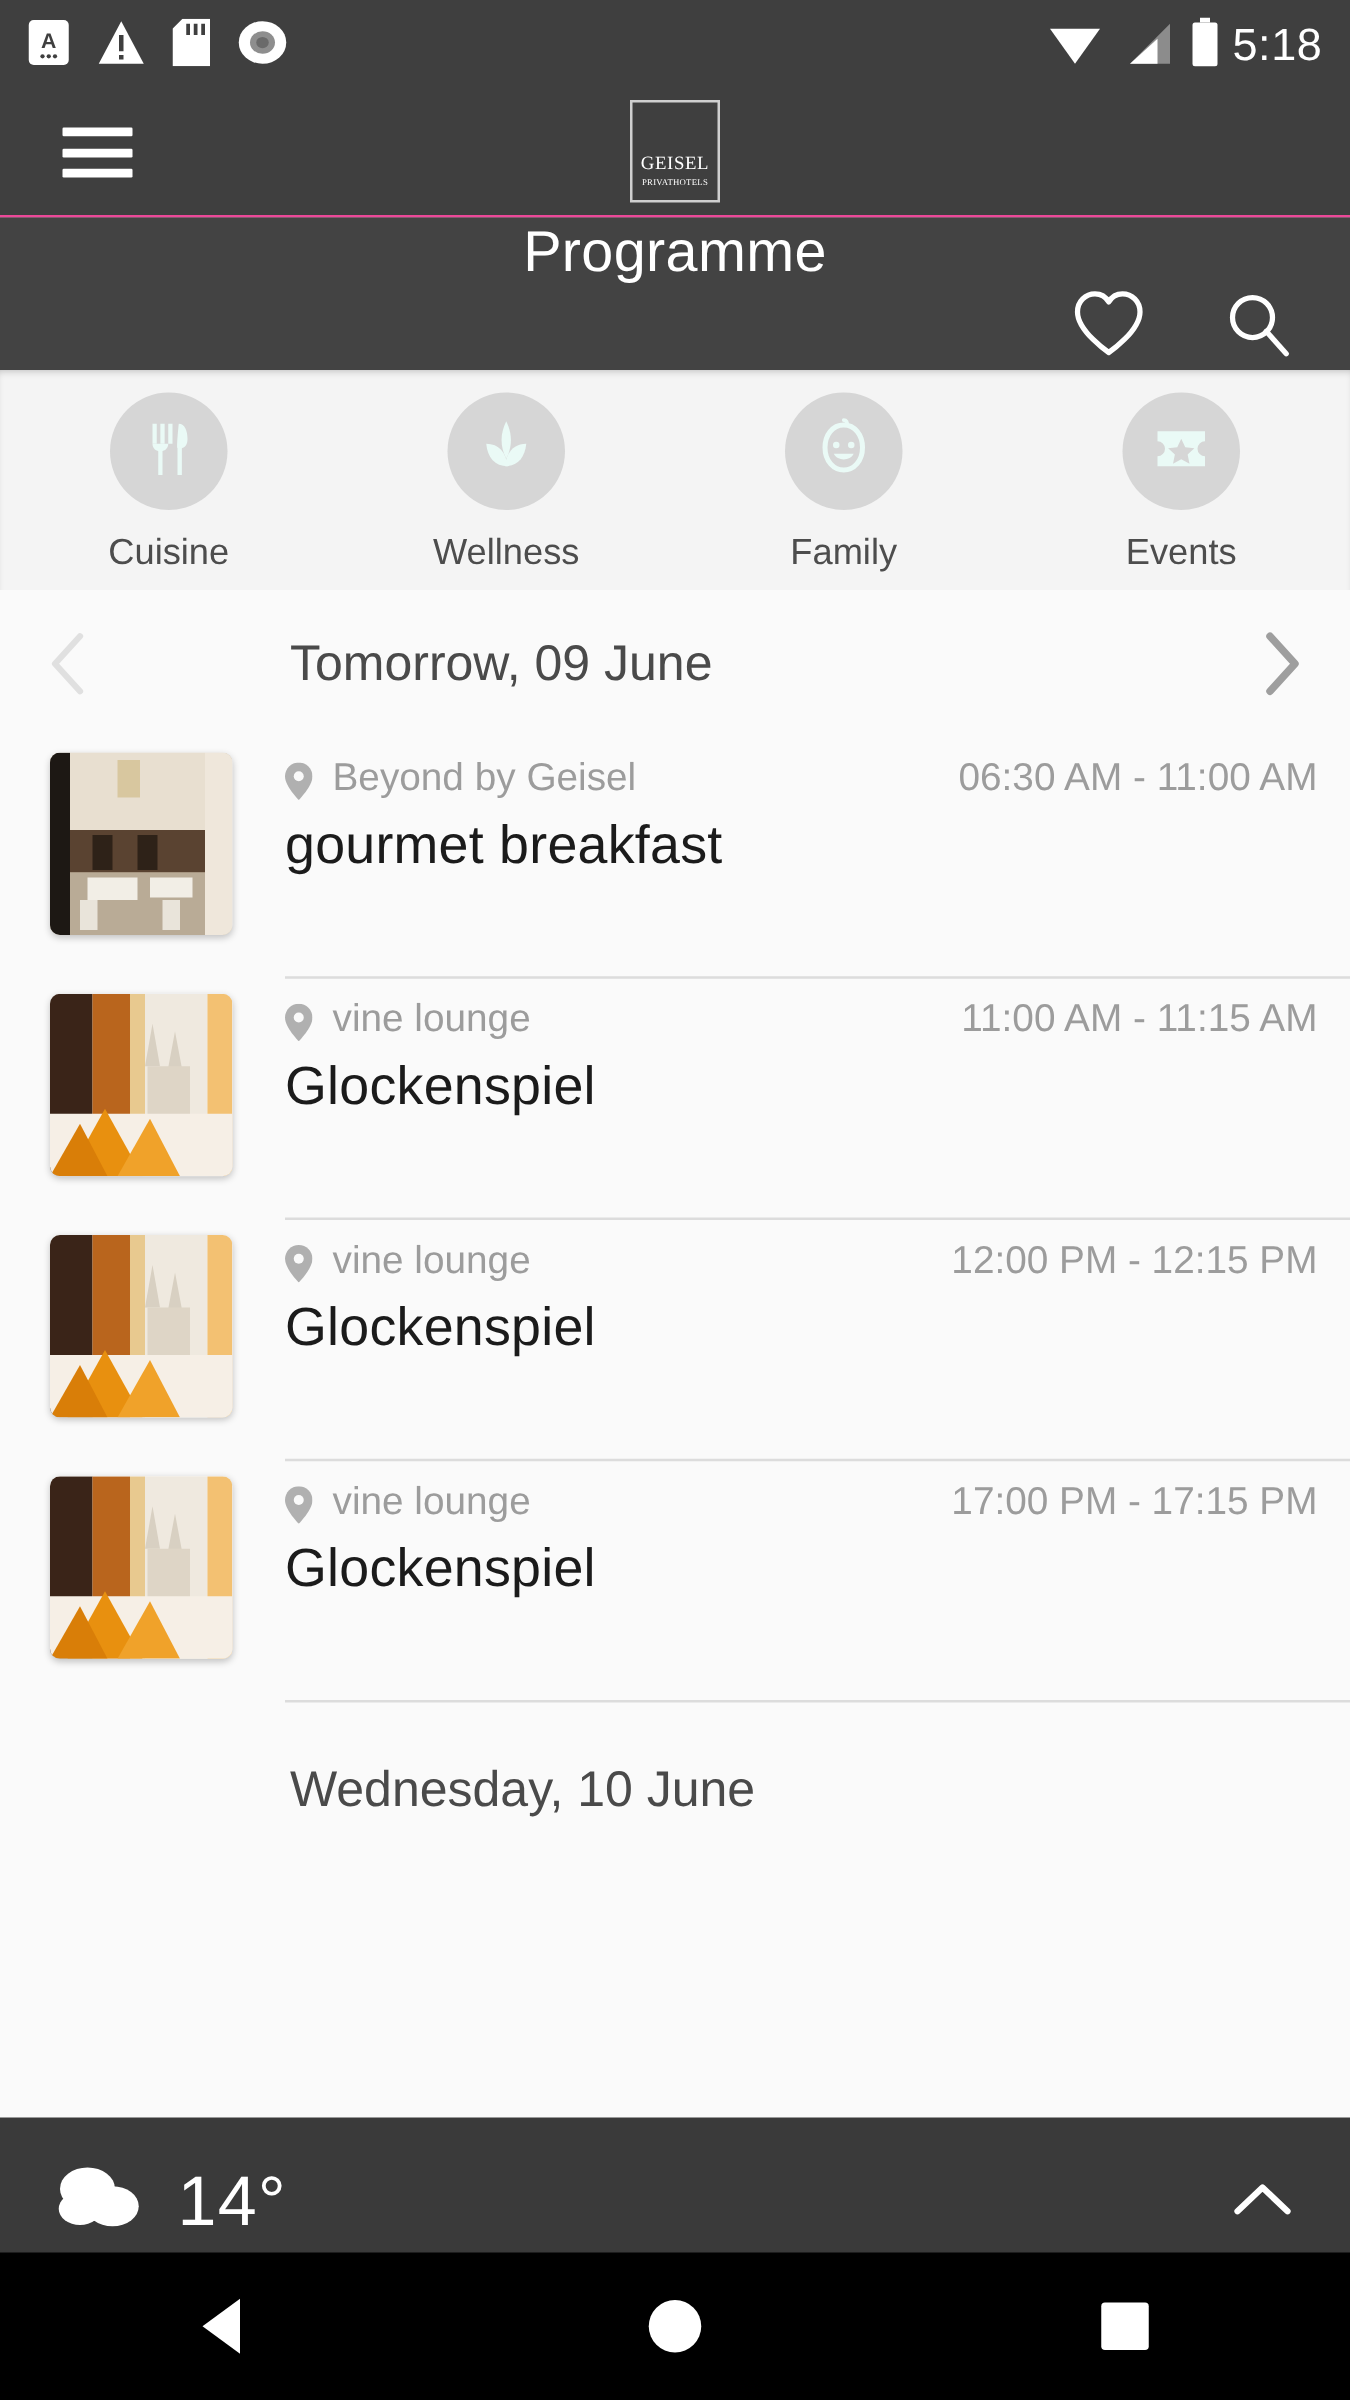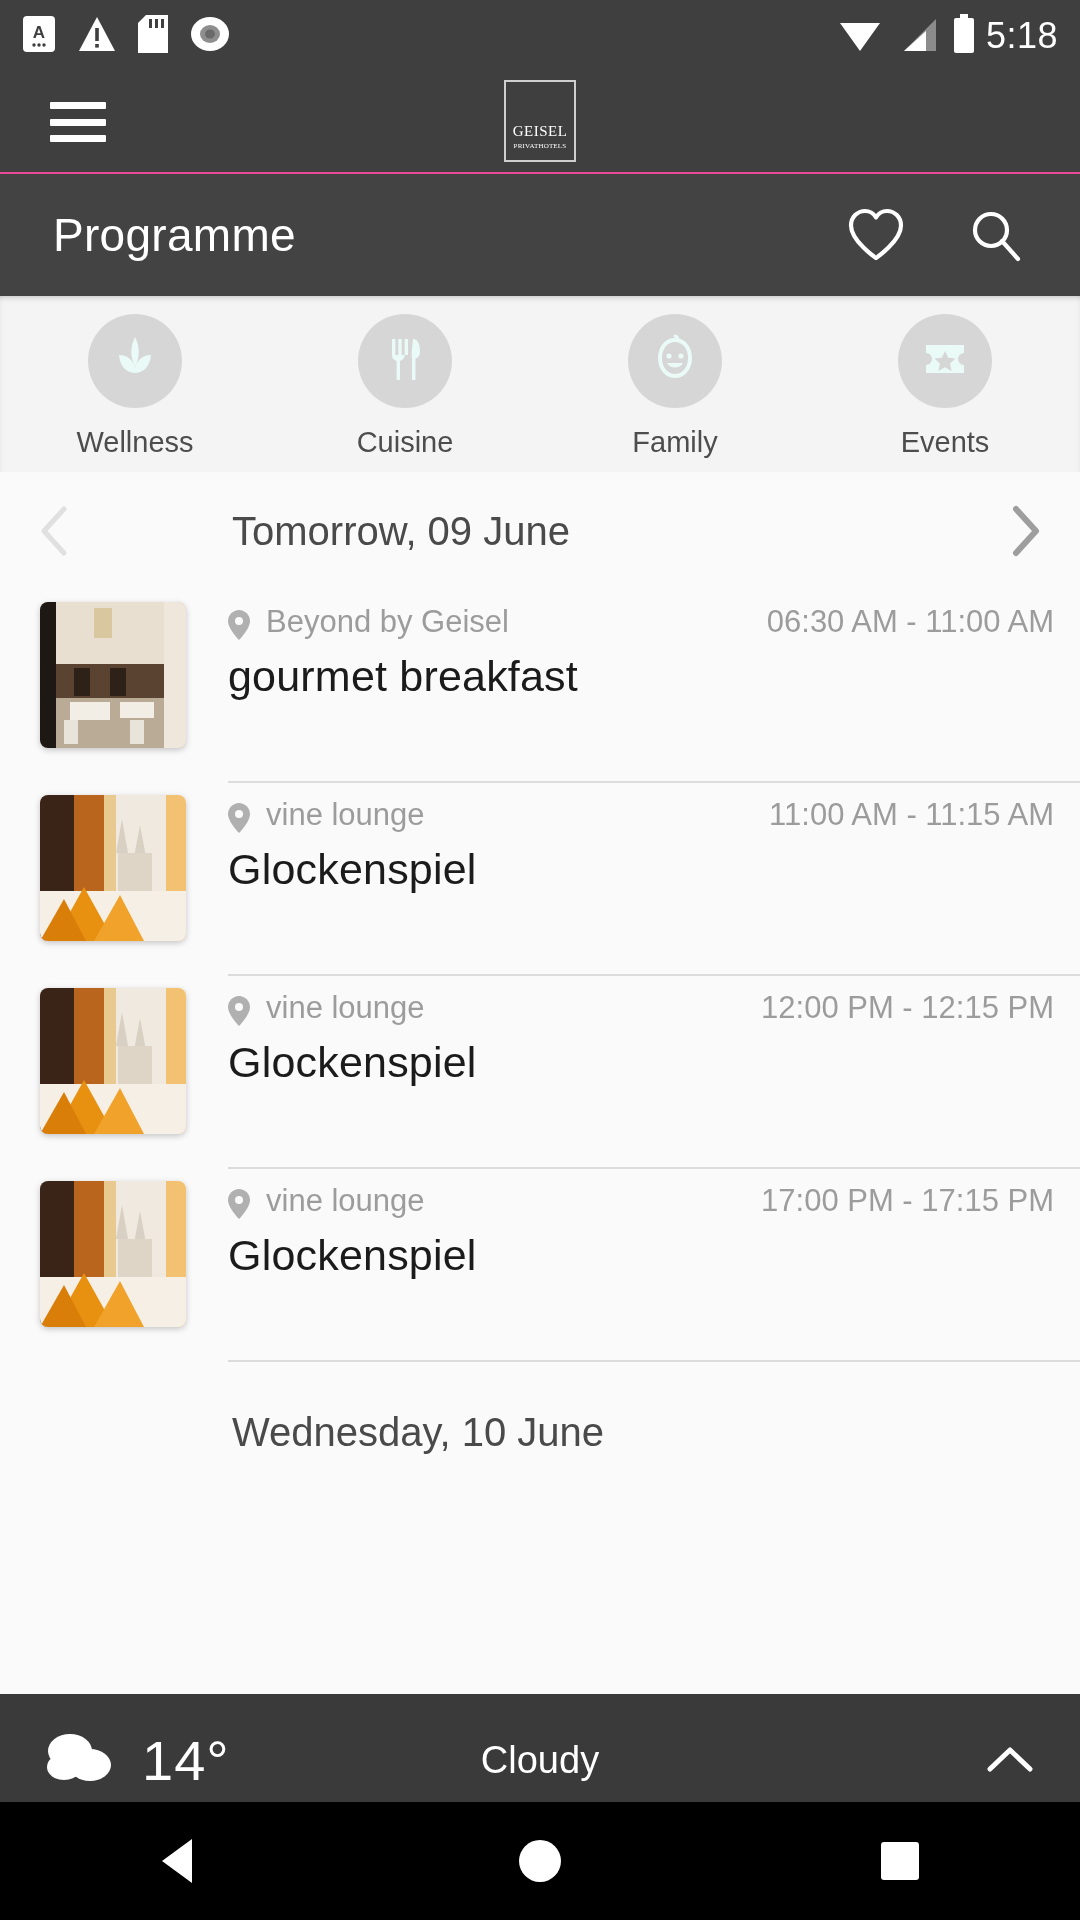--- a/index.html
+++ b/index.html
@@ -42,21 +42,21 @@
     width:72px; height:82px; border:2px solid #cfcfcf;
     display:flex; flex-direction:column; align-items:center;
     justify-content:flex-end; padding-bottom:10px;
   }
   .logo-main{ color:#fff; font-size:15px; letter-spacing:0.5px; font-family:"Liberation Serif", serif; }
   .logo-sub{ color:#fff; font-size:7px; letter-spacing:0.2px; margin-top:2px; font-family:"Liberation Serif", serif; }
 
   
   .titlebar{
     position:absolute; top:174px; left:0; width:1080px; height:122px;
-    background:#434343; display:flex; align-items:center; padding:0 53px;
+    background:#434343; display:flex; align-items:center; padding:0 42px;flex-direction:column;
   }
   .page-title{
     color:#ffffff; font-size:46px; font-weight:300; letter-spacing:0.3px;
   }
   .title-actions{ margin-left:auto; display:flex; align-items:center; gap:58px; }
   .ico-btn{ width:62px; height:62px; display:flex; align-items:center; justify-content:center; cursor:pointer; }
 
   
   .catstrip{
     position:absolute; top:296px; left:0; width:1080px; height:176px;
@@ -214,48 +214,48 @@
     <div class="ico-btn">
       <svg width="56" height="56" viewBox="0 0 56 56">
           <circle cx="23" cy="23" r="16" fill="none" stroke="#ffffff" stroke-width="4.2"></circle>
           <line x1="34" y1="34" x2="50" y2="52" stroke="#ffffff" stroke-width="4.2" stroke-linecap="round"></line>
         </svg>
     </div>
   </div>
 </div>
 
 <div class="catstrip">
-
-  <div class="cat">
-    <div class="cat-circle">
-      <span>
-        <svg width="56" height="56" viewBox="0 0 56 56">
-          <path d="M28 6 C33 16 33 26 28 36 C23 26 23 16 28 6 Z" fill="#eafaf6"></path>
-          <path d="M12 24 C22 24 28 31 29 42 C19 42 13 35 12 24 Z" fill="#eafaf6"></path>
-          <path d="M44 24 C43 35 37 42 27 42 C28 31 34 24 44 24 Z" fill="#eafaf6"></path>
-        </svg>
-      </span>
-    </div>
-    <span class="cat-label">Wellness</span>
-  </div>
 
   <div class="cat">
     <div class="cat-circle">
       <span>
         <svg width="56" height="56" viewBox="0 0 56 56">
           <rect x="15" y="8" width="3.4" height="16" fill="#eafaf6"></rect>
           <rect x="21.3" y="8" width="3.4" height="16" fill="#eafaf6"></rect>
           <rect x="27.6" y="8" width="3.4" height="16" fill="#eafaf6"></rect>
           <path d="M15 24 C15 28 18 30 21.2 30 C24.4 30 27.6 28 27.6 24 Z" fill="#eafaf6"></path>
           <rect x="19.6" y="29" width="3.4" height="20" fill="#eafaf6"></rect>
           <path d="M36 8 C41 8 43 14 43 20 C43 25 41 27 38.5 27.5 L38.5 49 L35 49 L35 27.5 C34 27 36 8 36 8 Z" fill="#eafaf6"></path>
         </svg>
       </span>
     </div>
     <span class="cat-label">Cuisine</span>
+  </div>
+
+  <div class="cat">
+    <div class="cat-circle">
+      <span>
+        <svg width="56" height="56" viewBox="0 0 56 56">
+          <path d="M28 6 C33 16 33 26 28 36 C23 26 23 16 28 6 Z" fill="#eafaf6"></path>
+          <path d="M12 24 C22 24 28 31 29 42 C19 42 13 35 12 24 Z" fill="#eafaf6"></path>
+          <path d="M44 24 C43 35 37 42 27 42 C28 31 34 24 44 24 Z" fill="#eafaf6"></path>
+        </svg>
+      </span>
+    </div>
+    <span class="cat-label">Wellness</span>
   </div>
 
   <div class="cat">
     <div class="cat-circle">
       <span>
         <svg width="58" height="58" viewBox="0 0 58 58">
           <path d="M29 10 C38 10 44 18 44 28 C44 39 37 46 29 46 C21 46 14 39 14 28 C14 18 20 10 29 10 Z" fill="none" stroke="#eafaf6" stroke-width="4"></path>
           <circle cx="23" cy="26" r="2.6" fill="#eafaf6"></circle>
           <circle cx="35" cy="26" r="2.6" fill="#eafaf6"></circle>
           <path d="M21 33 C24 39 34 39 37 33 Z" fill="#eafaf6"></path>
@@ -434,21 +434,20 @@
 
 <div class="weatherbar">
   <span>
     <svg width="78" height="58" viewBox="0 0 78 58">
       <ellipse cx="28" cy="22" rx="22" ry="17" fill="#ffffff"></ellipse>
       <ellipse cx="48" cy="36" rx="21" ry="16" fill="#ffffff"></ellipse>
       <ellipse cx="22" cy="38" rx="17" ry="13" fill="#ffffff"></ellipse>
     </svg>
   </span>
   <span class="w-temp">14°</span>
-  <span class="w-cond">Cloudy</span>
   <div class="w-expand">
     <svg width="52" height="34" viewBox="0 0 52 34">
         <polyline points="6,26 26,7 46,26" fill="none" stroke="#ffffff" stroke-width="5" stroke-linecap="round" stroke-linejoin="round"></polyline>
       </svg>
   </div>
 </div>
 
 <div class="navbar">
   <div class="navbtn">
     <svg width="48" height="52" viewBox="0 0 48 52">

